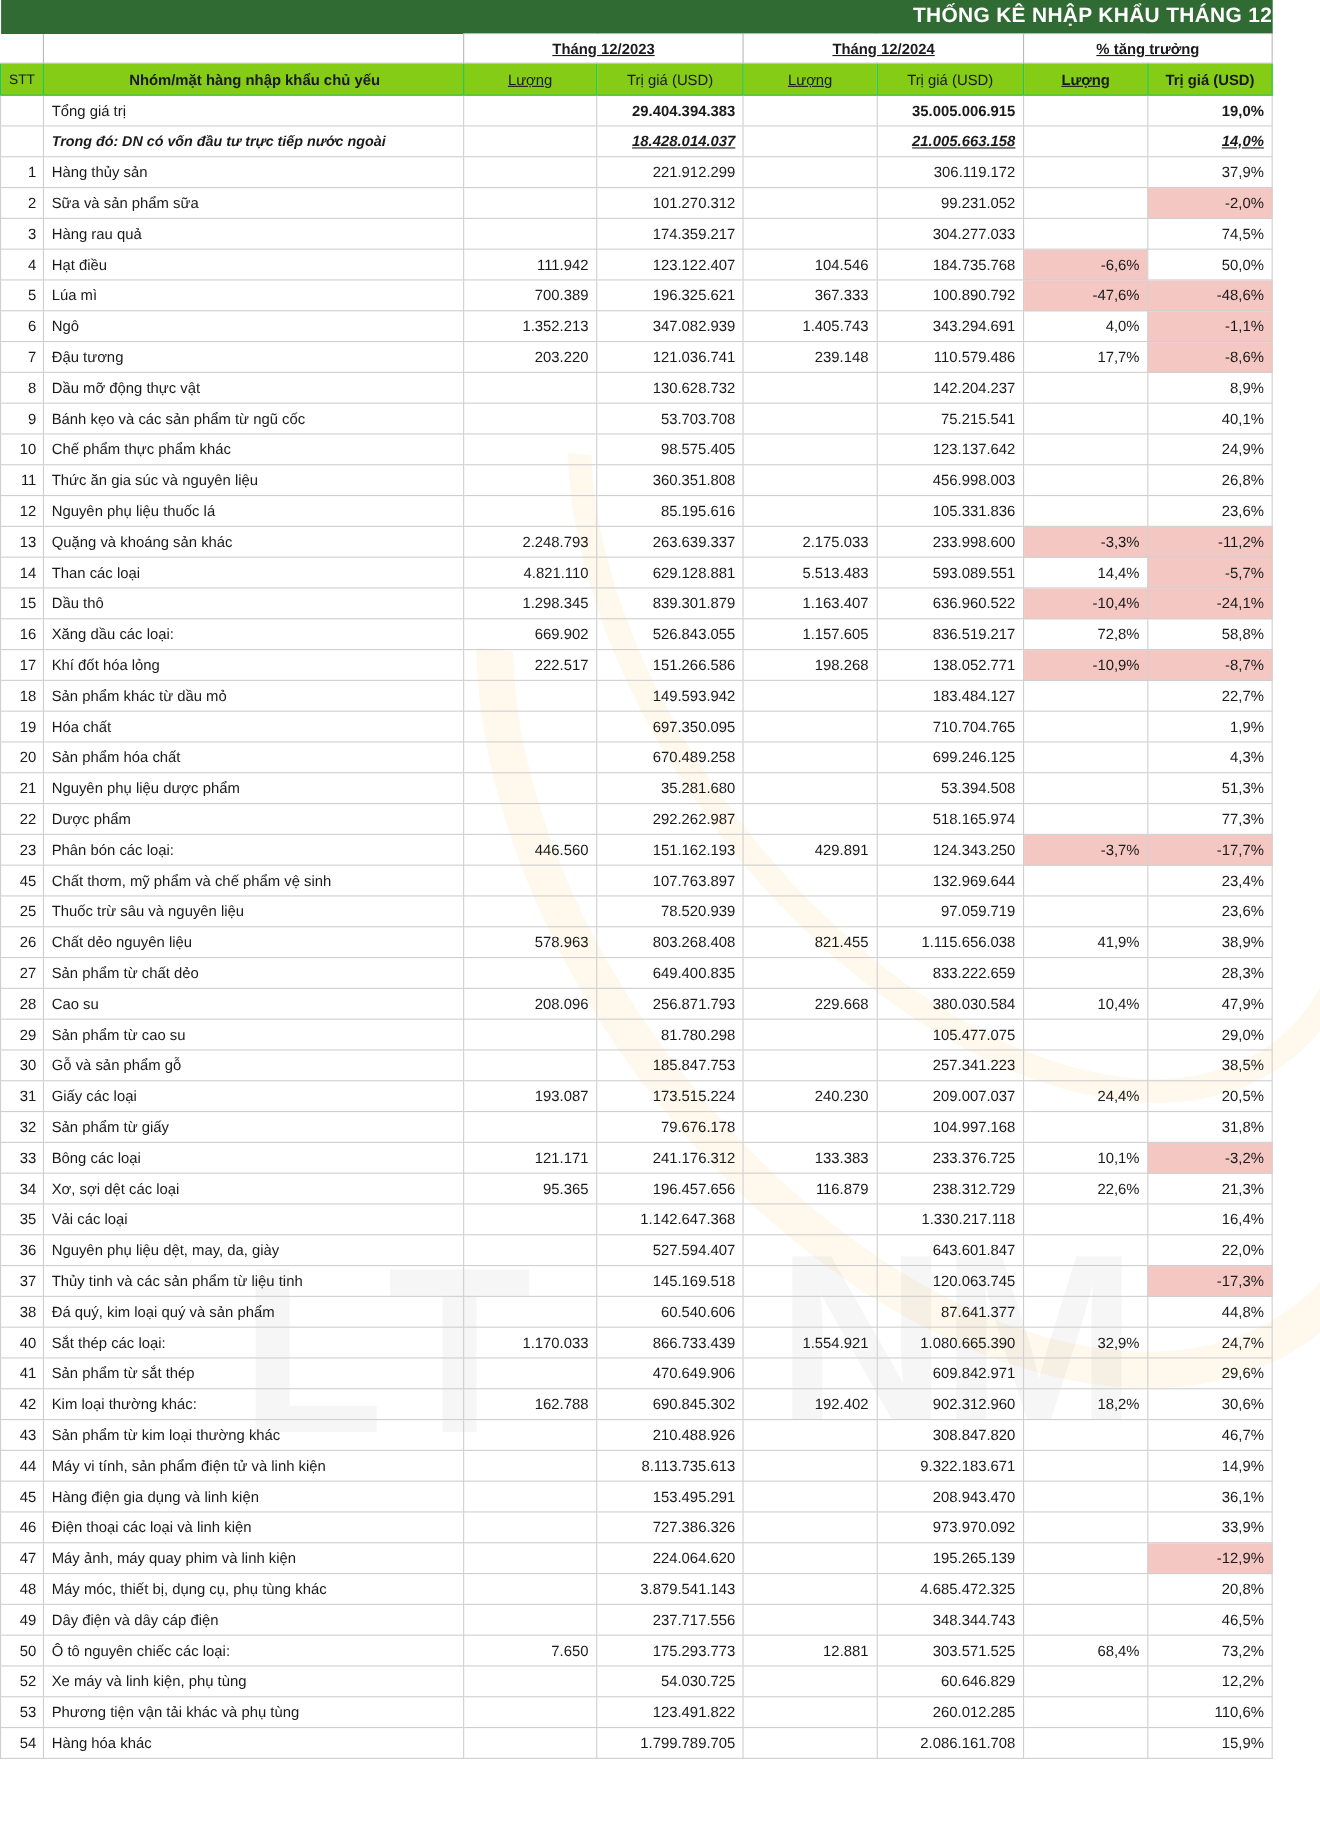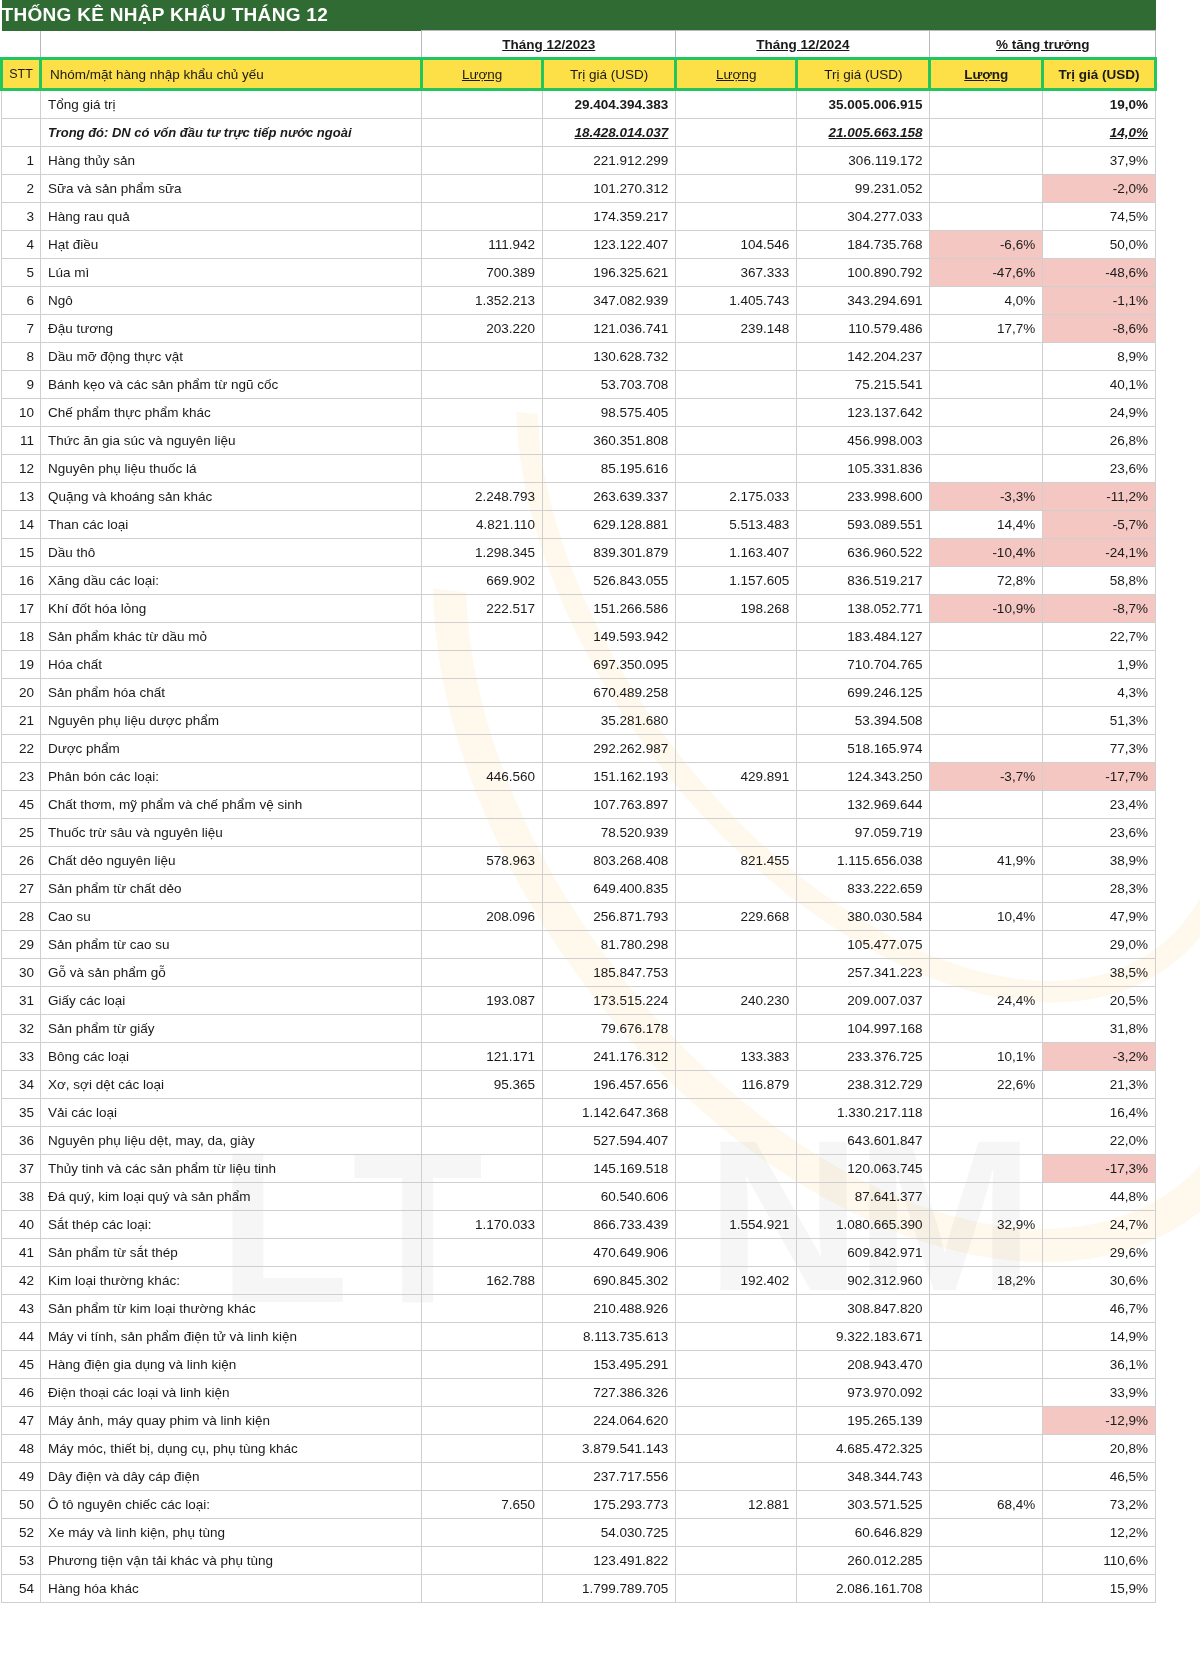--- a/index.html
+++ b/index.html
@@ -63,21 +63,21 @@
   col.c-v24   { width: 130px; }
   col.c-gq    { width: 110px; }
   col.c-gv    { width: 110px; }
 
   
   tr.title-row td {
     background: #2f6b33;
     color: #ffffff;
     font-size: 19px;
     font-weight: 700;
-    text-align: left;
+    text-align: right;
     letter-spacing: .3px;
     height: 30px;
     padding: 0;
     border: none;
     margin-left: 16px;
   }
 
   
   tr.hdr-group td {
     height: 26px;
@@ -92,30 +92,30 @@
   tr.hdr-group td.blank-left {
     border-left: none;
     border-top: none;
     background: #ffffff;
   }
 
   
   tr.hdr-sub td {
     height: 28px;
     font-size: 13.5px;
-    background: #fde047;
-    border: 3px solid #22c55e;
+    background: #84cc16;
+    border: 1px solid #22c55e;
     color: #1a1a1a;
     padding: 0 6px;
     text-align: center;
     font-weight: 400;
     white-space: nowrap;
   }
   tr.hdr-sub td.hd-stt { font-size: 12.5px; text-align: center; }
-  tr.hdr-sub td.hd-name { text-align: left; font-weight: 400; padding-left: 8px; }
+  tr.hdr-sub td.hd-name { text-align: center; font-weight: 700; padding-left: 8px; }
   tr.hdr-sub td.bold { font-weight: 700; }
 
   
   td.cell {
     height: 27px;
     border: 1px solid #cfcfcf;
     font-size: 13.5px;
     color: #1a1a1a;
     padding: 0 6px;
     background: transparent;

